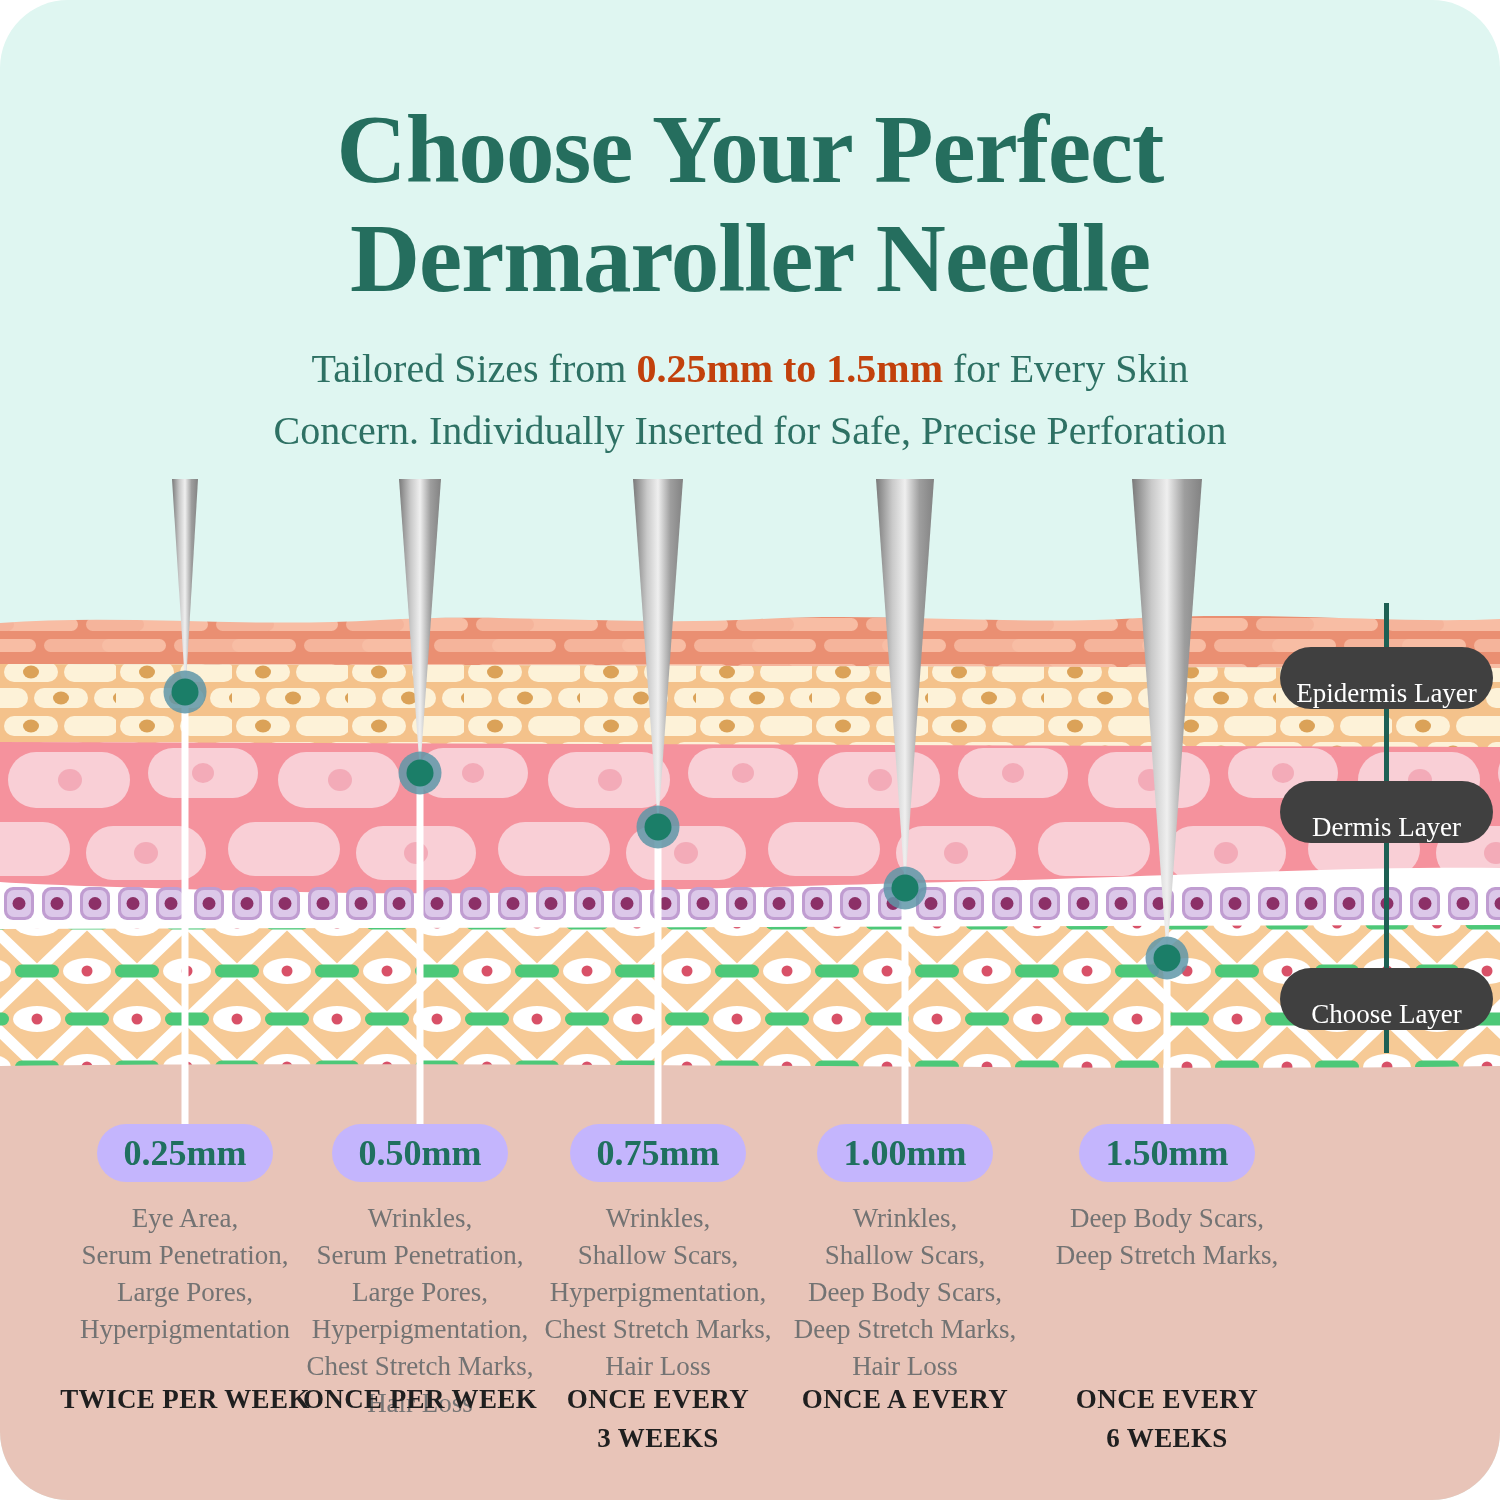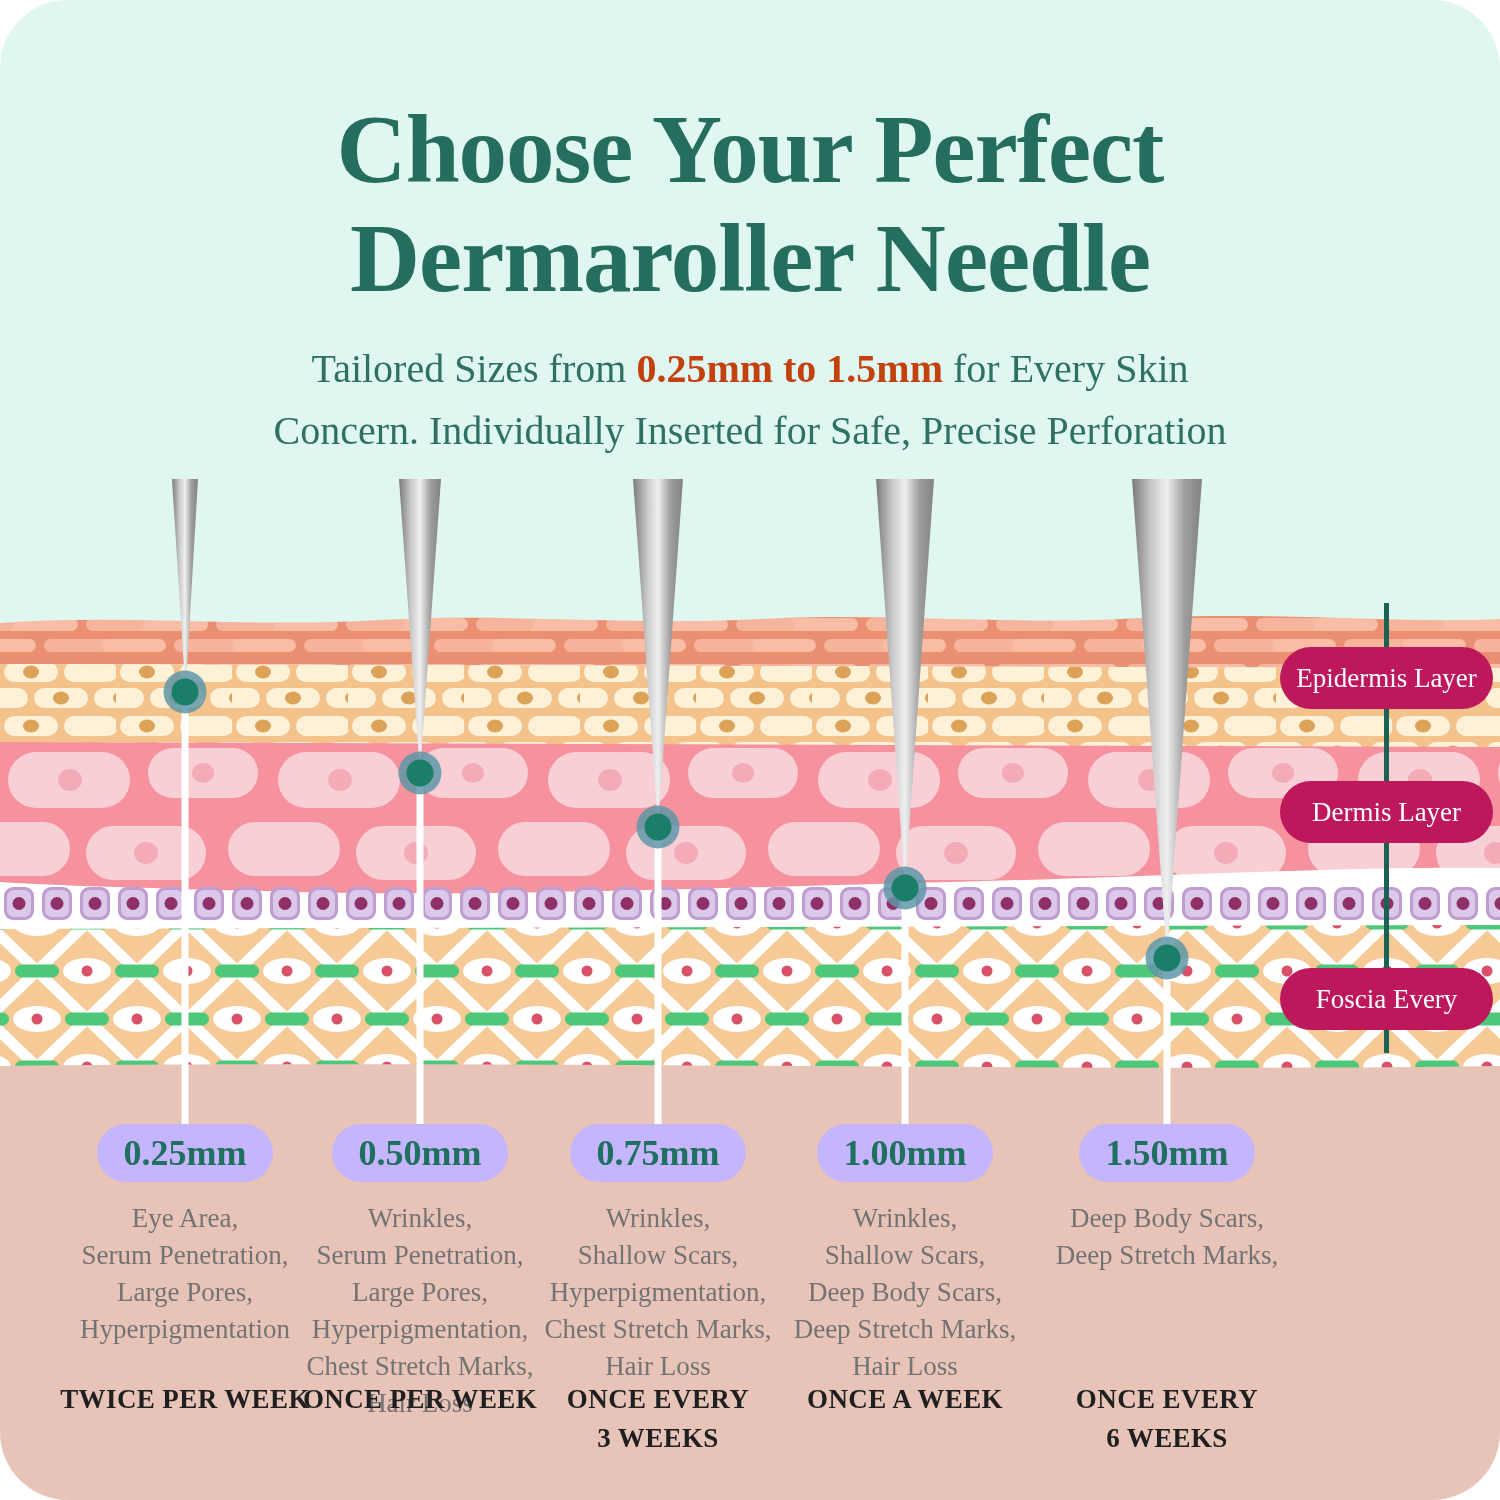--- a/index.html
+++ b/index.html
@@ -6,22 +6,22 @@
   body{width:1500px;height:1500px;position:relative;font-family:"Liberation Sans",sans-serif;}
   .card{position:absolute;inset:0;background:#dff6f1;border-radius:68px;overflow:hidden;font-family:Liberation Serif, serif;}
   .skin-svg{position:absolute;left:0;top:0;width:1500px;height:1500px;}
 
   .title{position:absolute;top:96px;left:0;width:1500px;text-align:center;
          font-size:97px;font-weight:800;color:#256e5e;line-height:1.12;letter-spacing:-1px;}
   .subtitle{position:absolute;top:338px;left:0;width:1500px;text-align:center;
             font-size:40px;font-weight:400;color:#2e7164;line-height:62px;}
   .subtitle b{font-weight:700;color:#c2410c;}
 
-  .layer-pill{position:absolute;left:1280px;width:213px;height:62px;background:#be185d;
-              border-radius:32px;display:flex;align-items:center;justify-content:center;
+  .layer-pill{position:absolute;left:1280px;width:213px;height:62px;background:#404040;
+              border-radius:32px;display:flex;align-items:flex-end;justify-content:center;
               color:#ffffff;font-size:27px;z-index:4;}
   .layer-pill.p0{top:647px;}
   .layer-pill.p1{top:781px;}
   .layer-pill.p2{top:968px;}
 
   .size-pill{position:absolute;top:1124px;width:176px;height:58px;background:#c4b5fd;
              border-radius:30px;display:flex;align-items:center;justify-content:center;
              color:#20705f;font-size:36px;font-weight:700;z-index:4;}
   .uses{position:absolute;top:1200px;width:280px;text-align:center;font-size:27px;
         line-height:37px;color:#737373;white-space:pre-line;z-index:4;}
@@ -160,21 +160,21 @@
     <div>Concern. Individually Inserted for Safe, Precise Perforation</div>
   </div>
 
   <div class="layer-pill p0">
       <span>Epidermis Layer</span>
     </div>
   <div class="layer-pill p1">
       <span>Dermis Layer</span>
     </div>
   <div class="layer-pill p2">
-      <span>Foscia Every</span>
+      <span>Choose Layer</span>
     </div>
 
   <div class="size-pill c1p">0.25mm</div>
   <div class="size-pill c2p">0.50mm</div>
   <div class="size-pill c3p">0.75mm</div>
   <div class="size-pill c4p">1.00mm</div>
   <div class="size-pill c5p">1.50mm</div>
 
   <div class="uses c1">Eye Area,
 Serum Penetration,
@@ -196,17 +196,17 @@
 Deep Body Scars,
 Deep Stretch Marks,
 Hair Loss</div>
   <div class="uses c5">Deep Body Scars,
 Deep Stretch Marks,</div>
 
   <div class="freq c1">TWICE PER WEEK</div>
   <div class="freq c2">ONCE PER WEEK</div>
   <div class="freq c3">ONCE EVERY
 3 WEEKS</div>
-  <div class="freq c4">ONCE A WEEK</div>
+  <div class="freq c4">ONCE A EVERY</div>
   <div class="freq c5">ONCE EVERY
 6 WEEKS</div>
 
 </div>
 
 </body></html>

